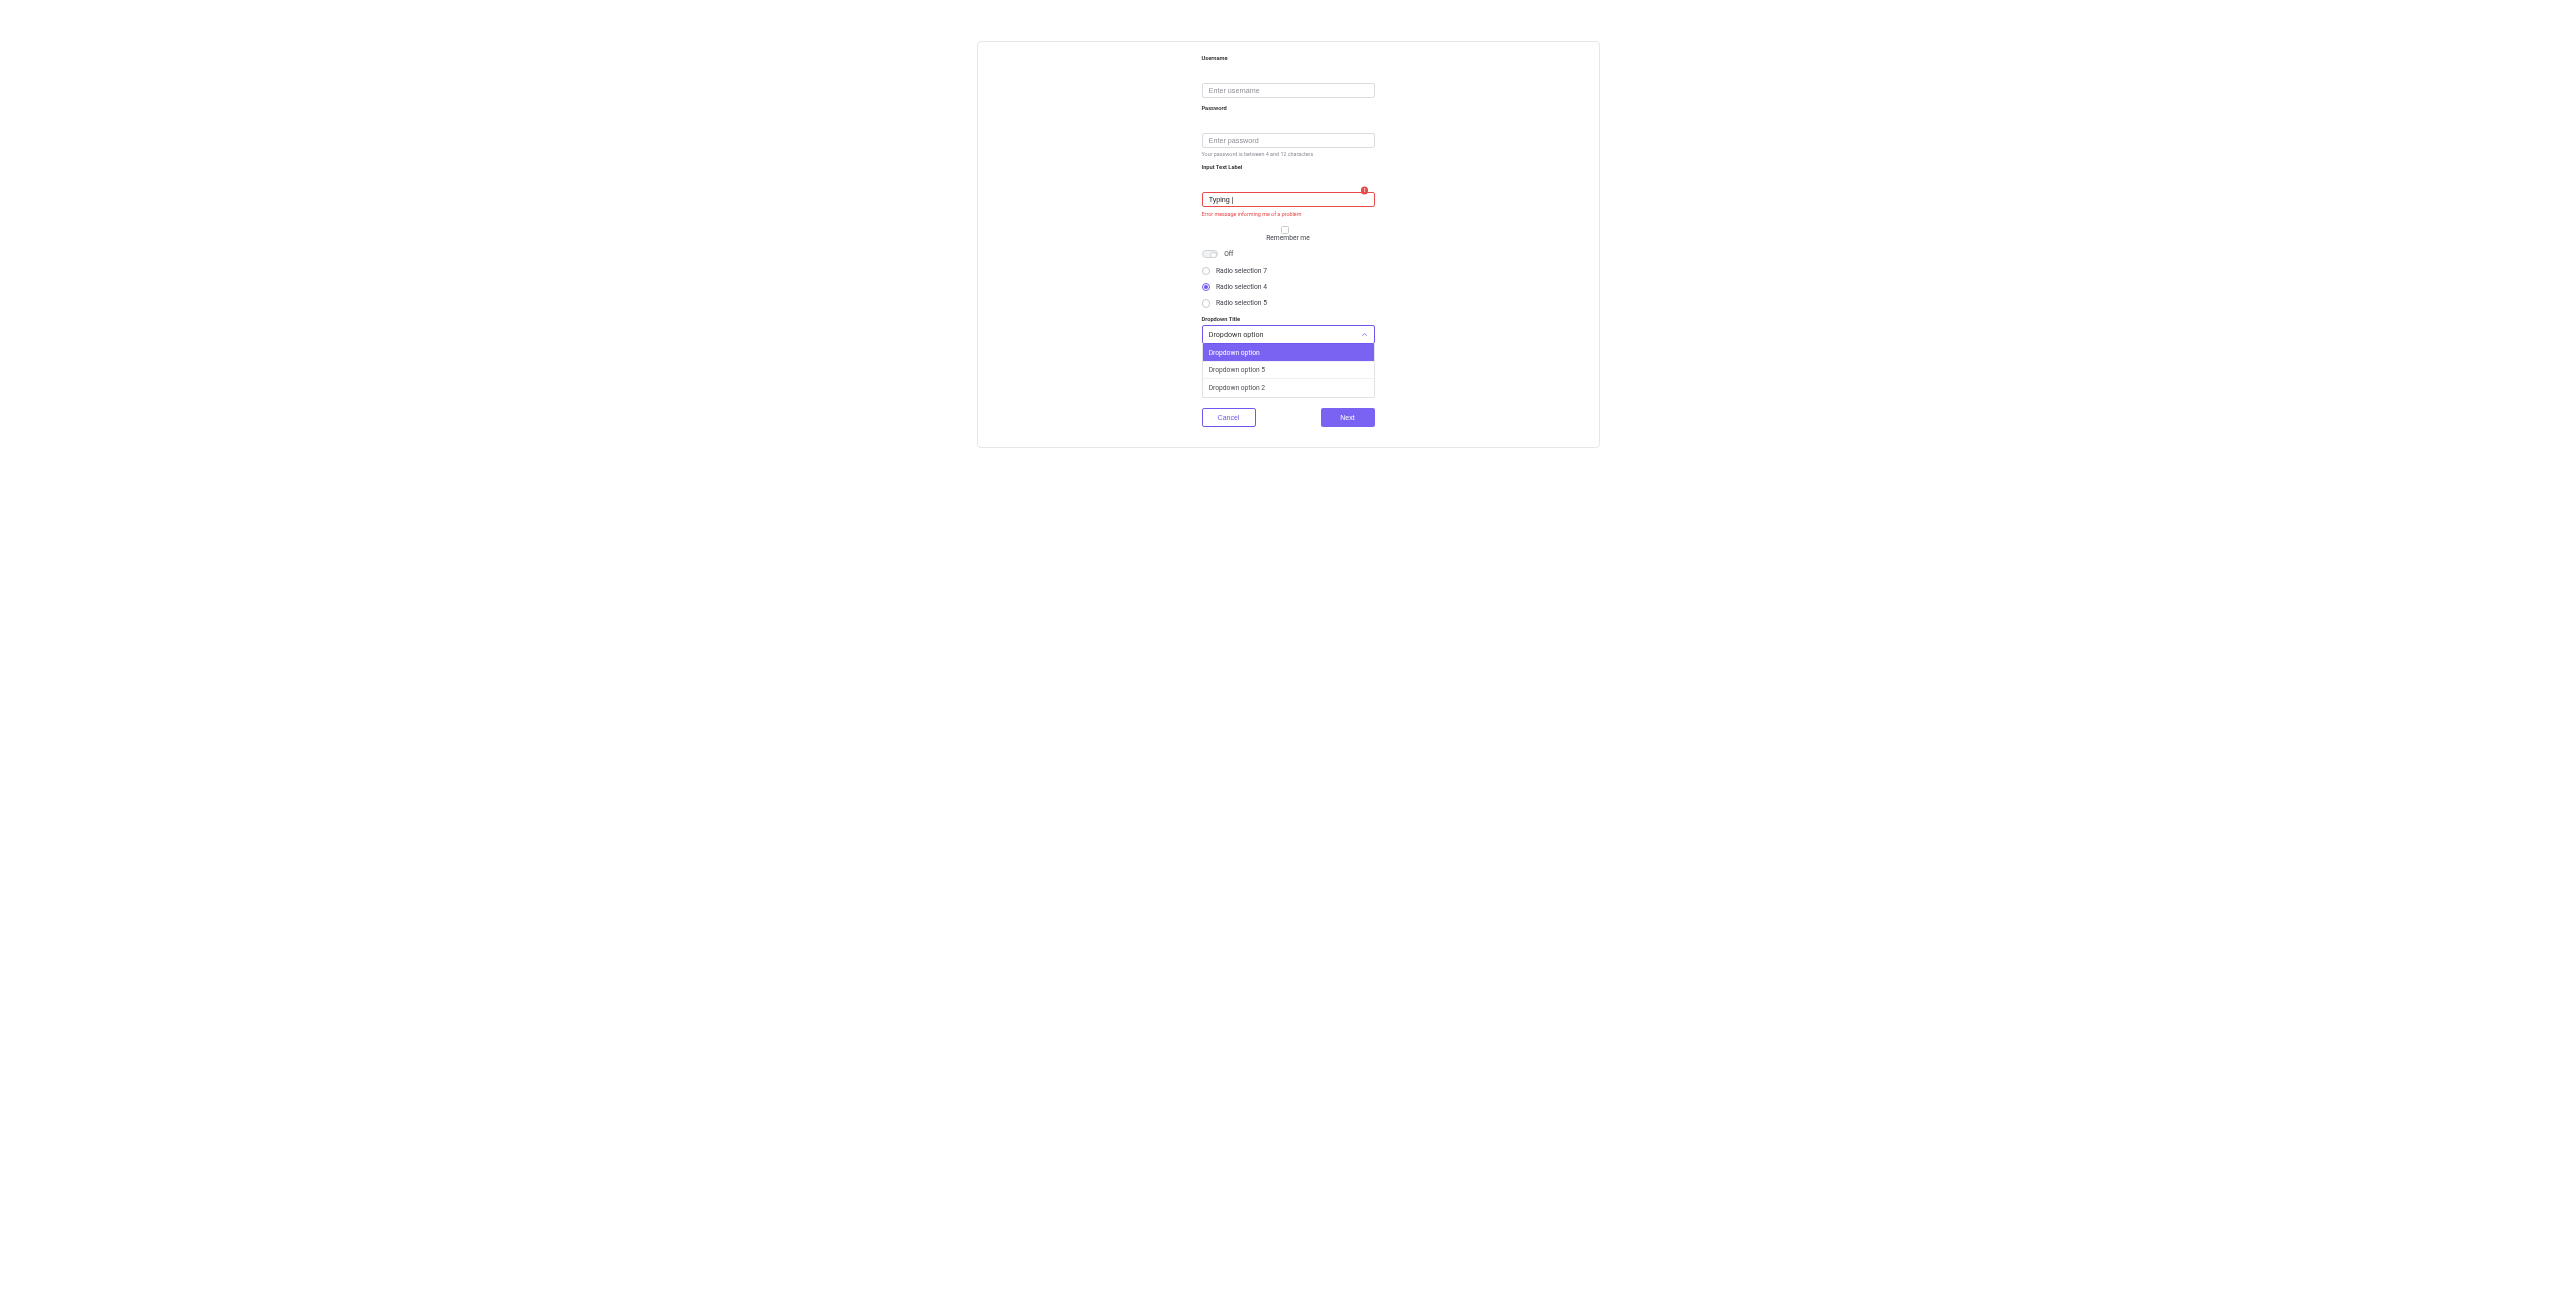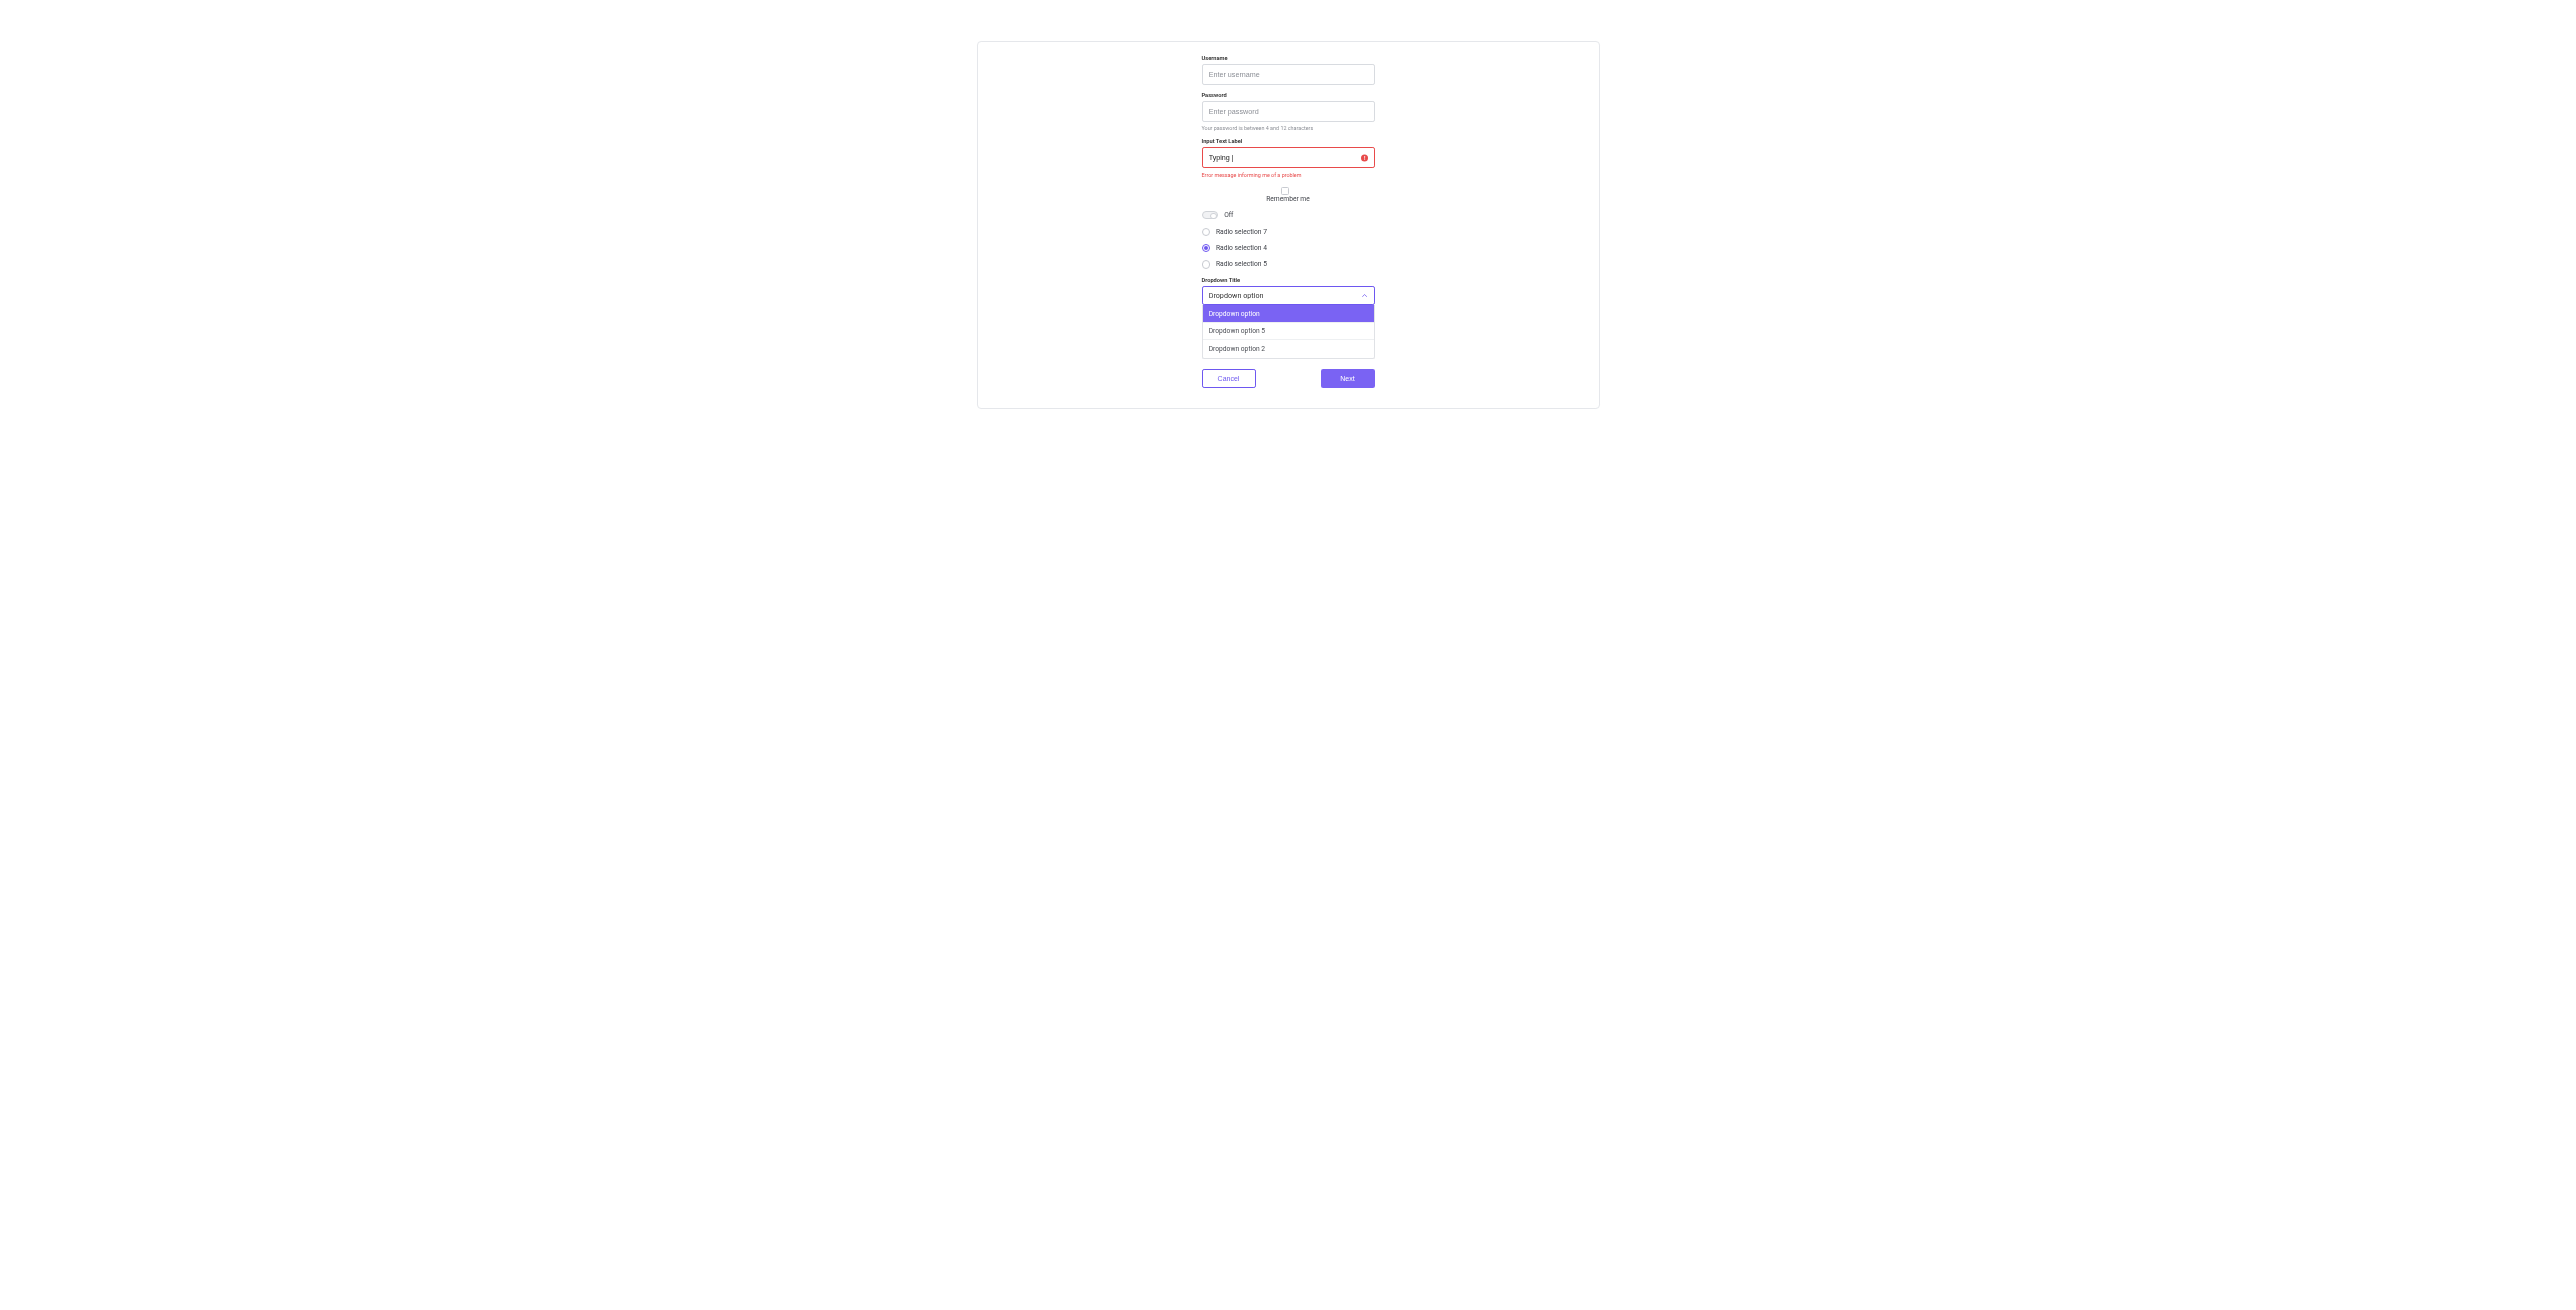--- a/index.html
+++ b/index.html
@@ -31,28 +31,29 @@
     }
     .field-label {
       display: block;
       font-size: 5.7px;
       font-weight: 600;
       color: #2b2b2b;
       margin-bottom: 3.1px;
     }
     .text-input {
       width: 100%;
-      height: 21px;
+      height: 15px;
       border: 0.5px solid #d8dbe0;
       border-radius: 2.1px;
       padding: 0 6.2px;
       font-size: 7.2px;
       color: #333;
       outline: none;
       background: #fff;
+      margin-top: 19px;
     }
     .text-input::placeholder {
       color: #8c8f96;
     }
     .helper-text {
       font-size: 5.4px;
       color: #8c8f96;
       margin-top: 3.1px;
     }
     .input-error-wrap {

